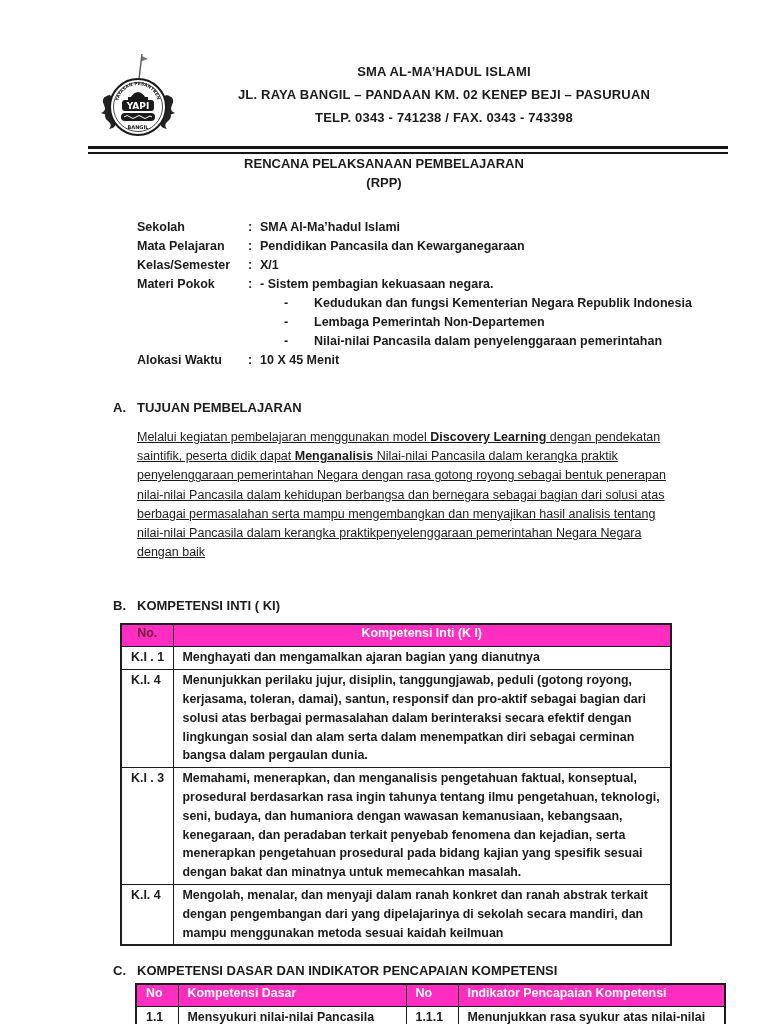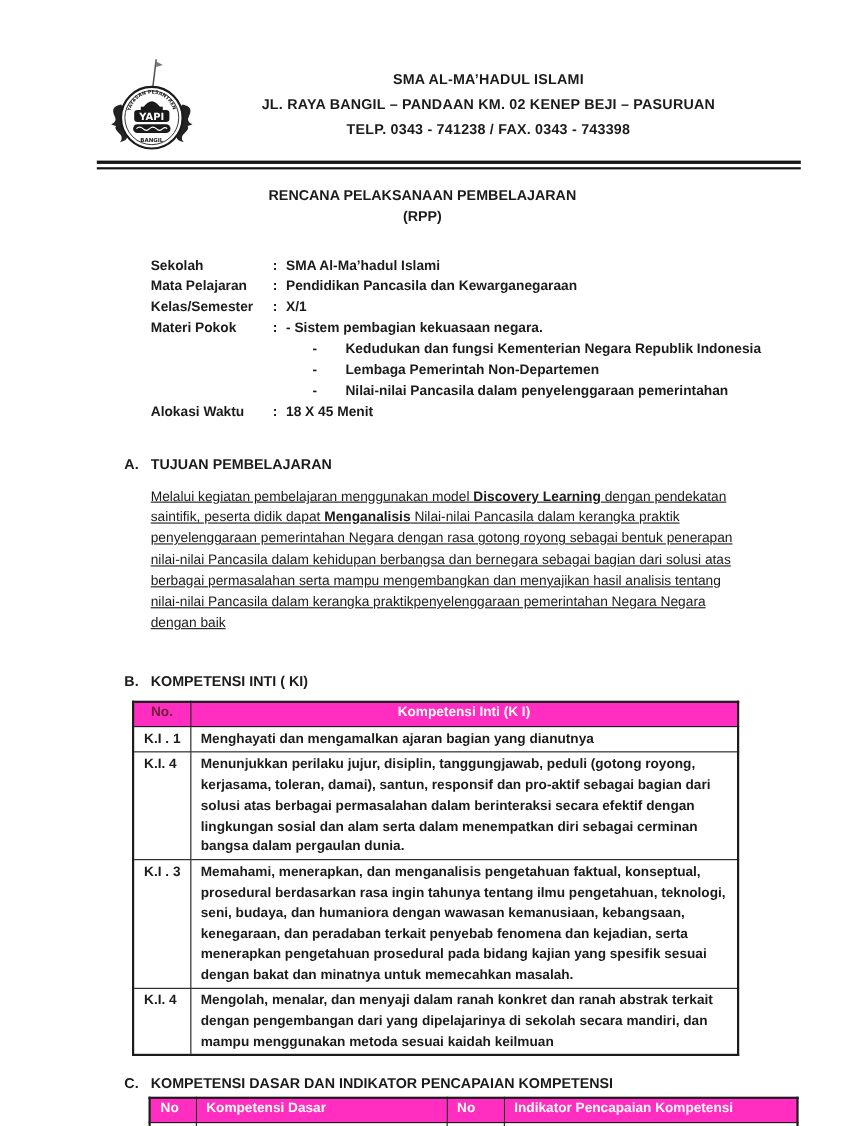--- a/index.html
+++ b/index.html
@@ -20,21 +20,21 @@
     position:absolute; left:160px; right:40px; top:60px;
     text-align:center; font-weight:700; font-size:13px; line-height:23px;
     letter-spacing:0.2px;
   }
   .rule {
     margin:0 40px 0 88px; height:3px;
     border-top:3px solid #141414; border-bottom:2px solid #141414;
   }
 
   
-  .doc-title { margin-top:14px; text-align:center; font-weight:700; font-size:13px; line-height:19px; }
+  .doc-title { text-align:center; font-weight:700; font-size:13px; line-height:19px; }
 
   
   .meta { margin:26px 60px 0 137px; font-size:12.5px; line-height:19px; }
   .meta-row { display:flex; align-items:flex-start; }
   .meta-label { width:111px; font-weight:700; flex:none; }
   .meta-sep { width:12px; flex:none; font-weight:600; }
   .meta-value { flex:1; font-weight:600; }
   .sub-item { display:flex; }
   .sub-dash { width:30px; padding-left:24px; flex:none; font-weight:600; }
   .sub-text { flex:1; font-weight:600; }
@@ -151,21 +151,21 @@
         </span>
         <span class="sub-item">
           <span class="sub-dash">-</span>
           <span class="sub-text">Nilai-nilai Pancasila dalam penyelenggaraan pemerintahan</span>
         </span>
       </span>
     </div>
     <div class="meta-row">
       <span class="meta-label">Alokasi Waktu</span>
       <span class="meta-sep">:</span>
-      <span class="meta-value">18 X 45 Menit</span>
+      <span class="meta-value">10 X 45 Menit</span>
     </div>
   </div>
 
   <div class="sec-head sec-a">
     <span class="sec-letter">A.</span>
     <span>TUJUAN PEMBELAJARAN</span>
   </div>
   <div class="para"><span>Melalui kegiatan pembelajaran menggunakan model </span><b>Discovery Learning</b><span> dengan pendekatan saintifik, peserta didik dapat </span><b>Menganalisis</b><span> Nilai-nilai Pancasila dalam kerangka praktik penyelenggaraan pemerintahan Negara dengan rasa gotong royong sebagai bentuk penerapan nilai-nilai Pancasila dalam kehidupan berbangsa dan bernegara sebagai bagian dari solusi atas berbagai permasalahan serta mampu mengembangkan dan menyajikan hasil analisis tentang nilai-nilai Pancasila dalam kerangka praktikpenyelenggaraan pemerintahan Negara Negara dengan baik</span></div>
 
   <div class="sec-head sec-b">

